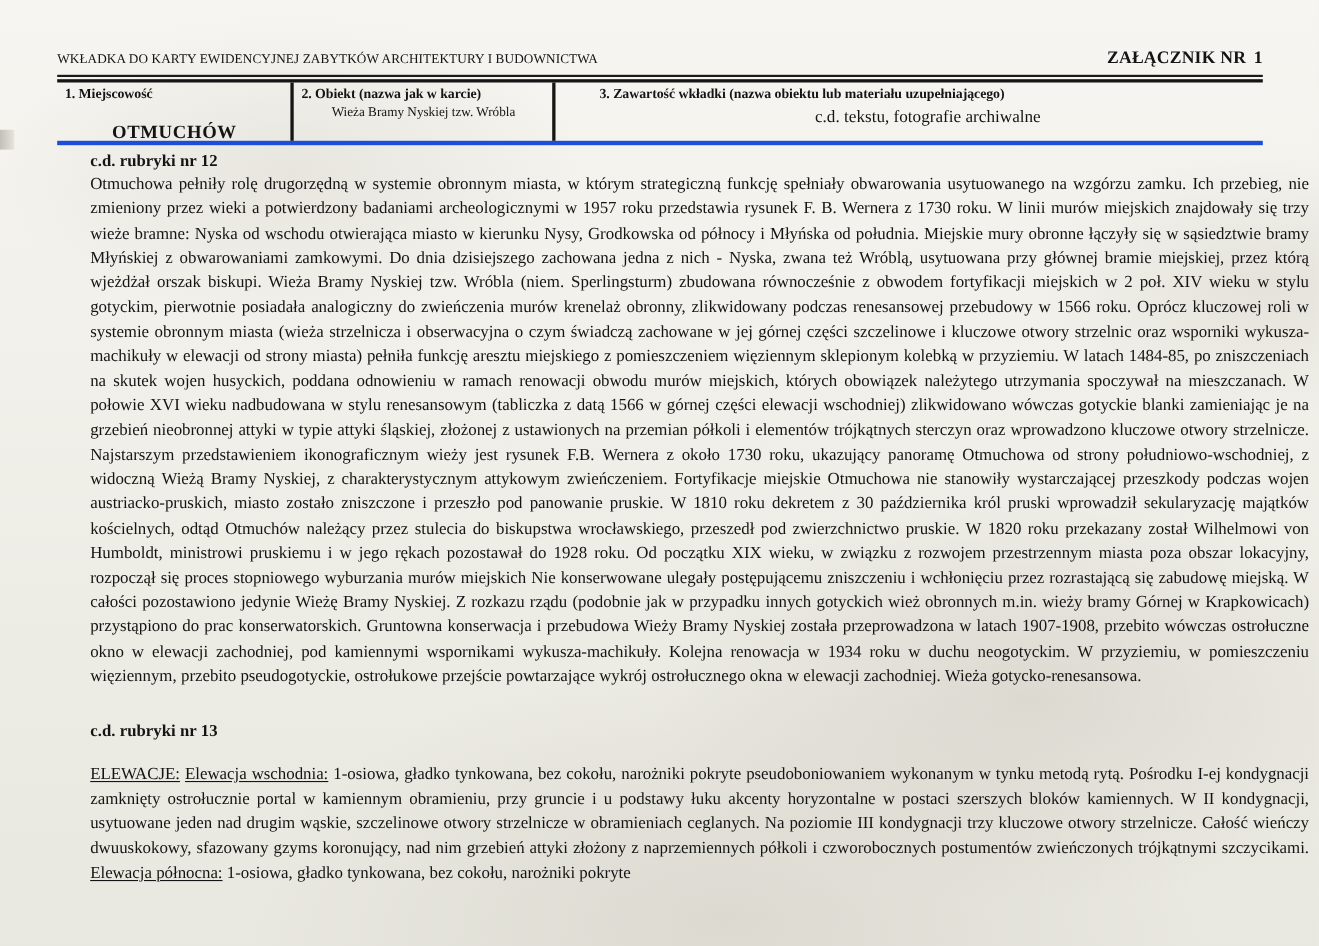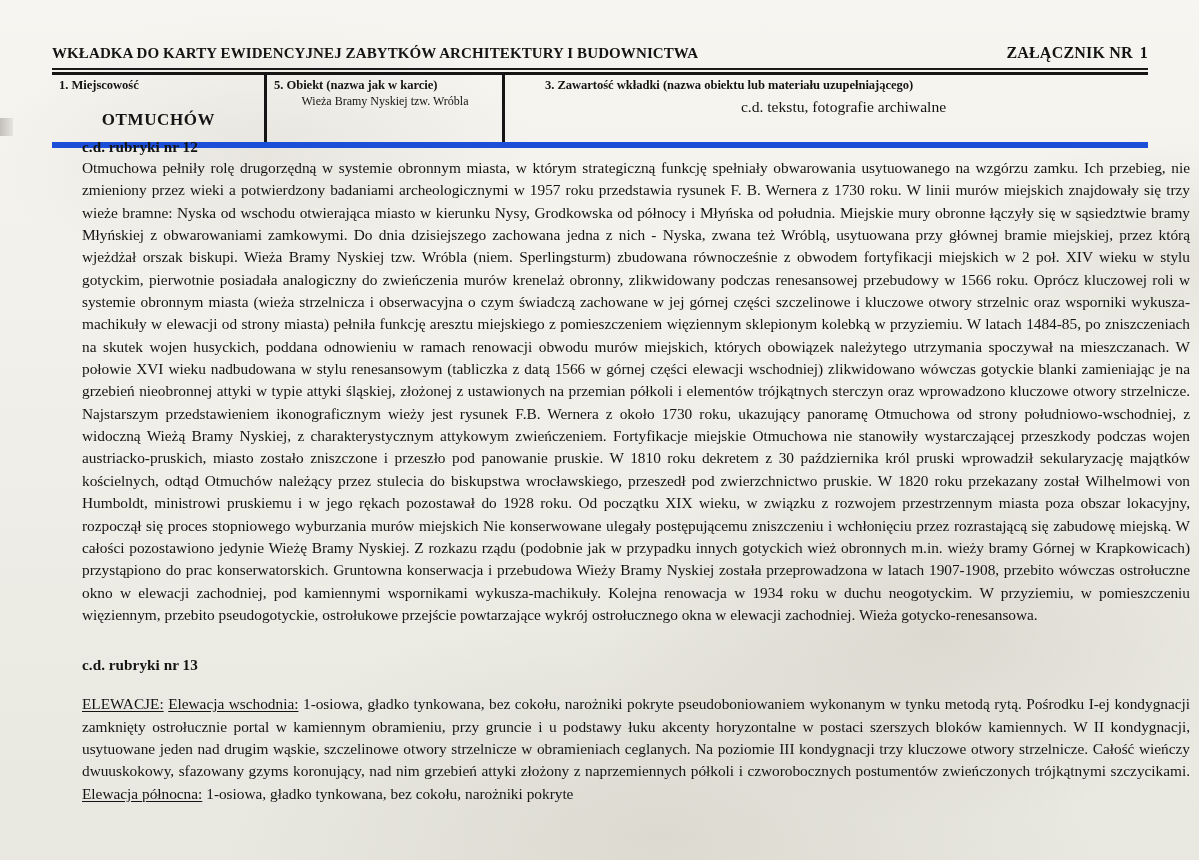--- a/index.html
+++ b/index.html
@@ -50,22 +50,22 @@
   .header-row {
     position: absolute;
     left: 52px;
     top: 44px;
     width: 1096px;
     display: flex;
     align-items: baseline;
     justify-content: space-between;
   }
   .doc-title {
-    font-weight: bold;
-    font-size: 15px;
+    font-weight: normal;
+    font-size: 12px;
     letter-spacing: .1px;
     white-space: nowrap;
   }
   .annex {
     font-weight: bold;
     font-size: 16px;
     white-space: nowrap;
     letter-spacing: .2px;
   }
   .annex .annex-num { margin-left: 7px; }
@@ -78,24 +78,24 @@
     height: 2px;
     background: #1a1a1a;
   }
 
   
   .meta-table {
     position: absolute;
     left: 52px;
     top: 72px;
     width: 1096px;
-    height: 76px;
+    height: 60px;
     display: flex;
     border-top: 3px solid #151515;
-    border-bottom: 6px solid #1d4ed8;
+    border-bottom: 4px solid #1d4ed8;
     box-sizing: border-box;
   }
   .meta-cell {
     box-sizing: border-box;
     padding: 3px 6px 2px 7px;
     position: relative;
   }
   .meta-cell.c1 { width: 215px; border-right: 3px solid #151515; }
   .meta-cell.c2 { width: 238px; border-right: 3px solid #151515; }
   .meta-cell.c3 { flex: 1 1 auto; padding-left: 40px; }
@@ -167,21 +167,21 @@
   <div class="header-rule"></div>
 
   <div class="meta-table">
 
     <div class="meta-cell c1">
       <div class="meta-label">1. Miejscowość</div>
       <div class="meta-value strong">OTMUCHÓW</div>
     </div>
 
     <div class="meta-cell c2">
-      <div class="meta-label">5. Obiekt (nazwa jak w karcie)</div>
+      <div class="meta-label">2. Obiekt (nazwa jak w karcie)</div>
       <div class="meta-value">Wieża Bramy Nyskiej tzw. Wróbla</div>
     </div>
 
     <div class="meta-cell c3">
       <div class="meta-label">3. Zawartość wkładki (nazwa obiektu lub materiału uzupełniającego)</div>
       <div class="meta-value c3v">c.d. tekstu, fotografie archiwalne</div>
     </div>
 
   </div>
 

